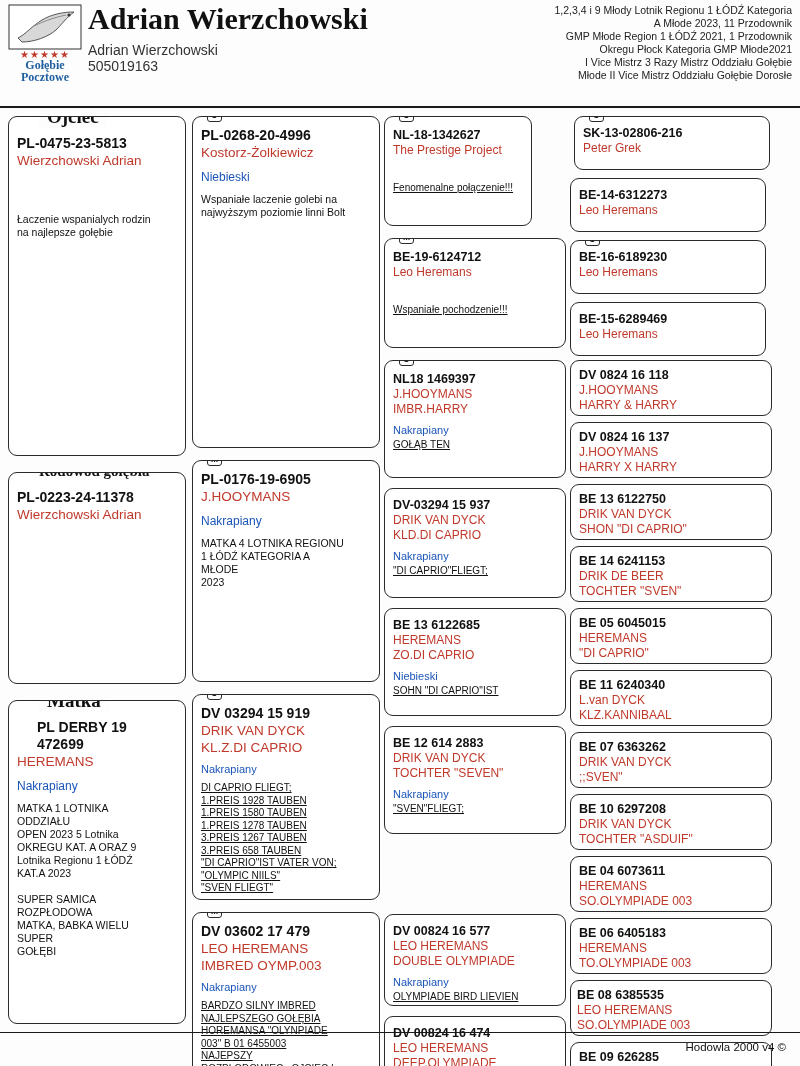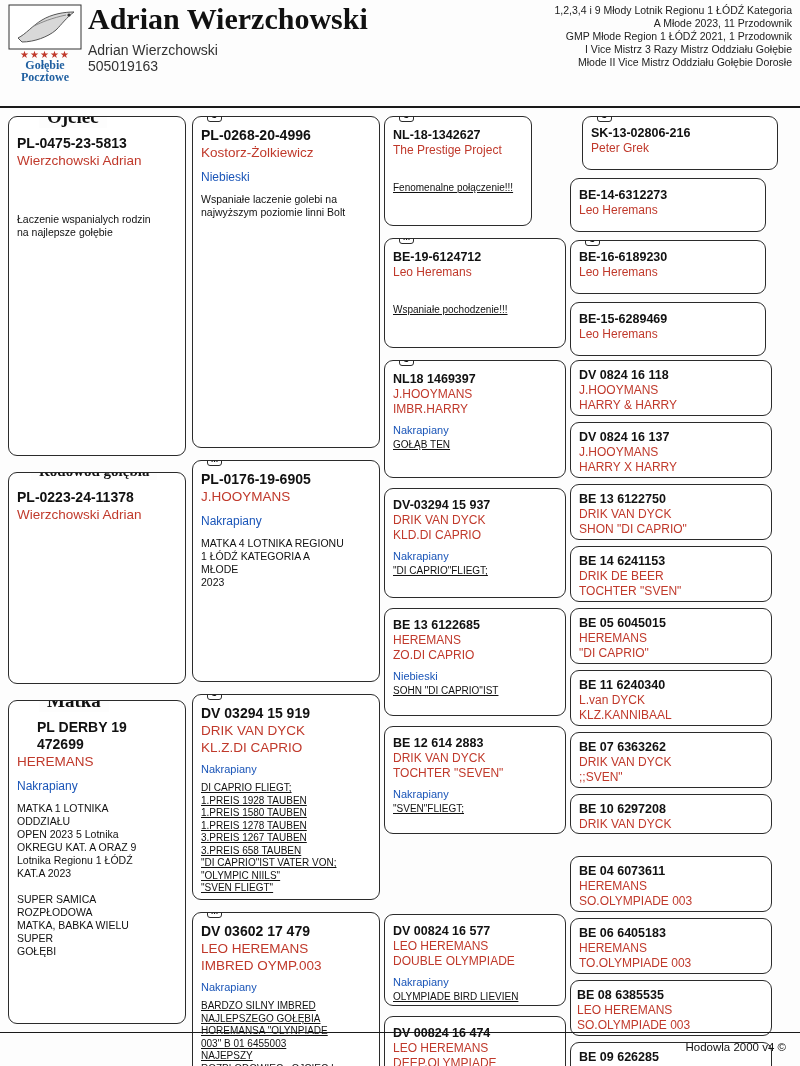--- a/index.html
+++ b/index.html
@@ -119,20 +119,21 @@
     <div class="brand">
       <div class="name">Adrian Wierzchowski</div>
       <div class="sub1">Adrian Wierzchowski</div>
       <div class="sub2">505019163</div>
     </div>
 
     <div class="headnotes">
       <div>1,2,3,4 i 9 Młody Lotnik Regionu 1 ŁÓDŹ Kategoria</div>
       <div>A Młode 2023, 11 Przodownik</div>
       <div>GMP Młode Region 1 ŁÓDŹ 2021, 1 Przodownik</div>
+      <div>Okregu Płock Kategoria GMP Młode2021</div>
       <div>I Vice Mistrz 3 Razy Mistrz Oddziału Gołębie</div>
       <div>Młode II Vice Mistrz Oddziału Gołębie Dorosłe</div>
     </div>
   </div>
 
   <div class="tree">
 
     <div class="col c1">
 
       <div class="box" style="top:8px;left:0;width:178px;height:340px;">
@@ -286,21 +287,21 @@
       <div class="box" style="top:908px;left:0;width:182px;height:94px;">
         <div class="ring2" style="margin-top:2px;">DV 00824 16 474</div>
         <div class="nm2">LEO HEREMANS</div>
         <div class="nm2">DEEP.OLYMPIADE</div>
 
       </div>
     </div>
 
     <div class="col c4">
 
-      <div class="box" style="top:8px;left:12px;width:196px;height:54px;">
+      <div class="box" style="top:8px;left:4px;width:196px;height:54px;">
         <div class="tag">O</div>
         <div class="ring2" style="margin-top:2px;">SK-13-02806-216</div>
         <div class="nm2">Peter Grek</div>
       </div>
 
       <div class="box" style="top:70px;left:0;width:196px;height:54px;">
         <div class="ring2" style="margin-top:2px;">BE-14-6312273</div>
         <div class="nm2">Leo Heremans</div>
       </div>
 
@@ -350,21 +351,21 @@
         <div class="nm2">L.van DYCK</div>
         <div class="nm2">KLZ.KANNIBAAL</div>
       </div>
 
       <div class="box" style="top:624px;left:0;width:202px;height:56px;">
         <div class="ring2" style="margin-top:0px;">BE 07 6363262</div>
         <div class="nm2">DRIK VAN DYCK</div>
         <div class="nm2">;;SVEN"</div>
       </div>
 
-      <div class="box" style="top:686px;left:0;width:202px;height:40px;">
+      <div class="box" style="top:686px;left:0;width:202px;height:56px;">
         <div class="ring2" style="margin-top:0px;">BE 10 6297208</div>
         <div class="nm2">DRIK VAN DYCK</div>
         <div class="nm2">TOCHTER "ASDUIF"</div>
       </div>
 
       <div class="box" style="top:748px;left:0;width:202px;height:56px;">
         <div class="ring2" style="margin-top:0px;">BE 04 6073611</div>
         <div class="nm2">HEREMANS</div>
         <div class="nm2">SO.OLYMPIADE 003</div>
       </div>

